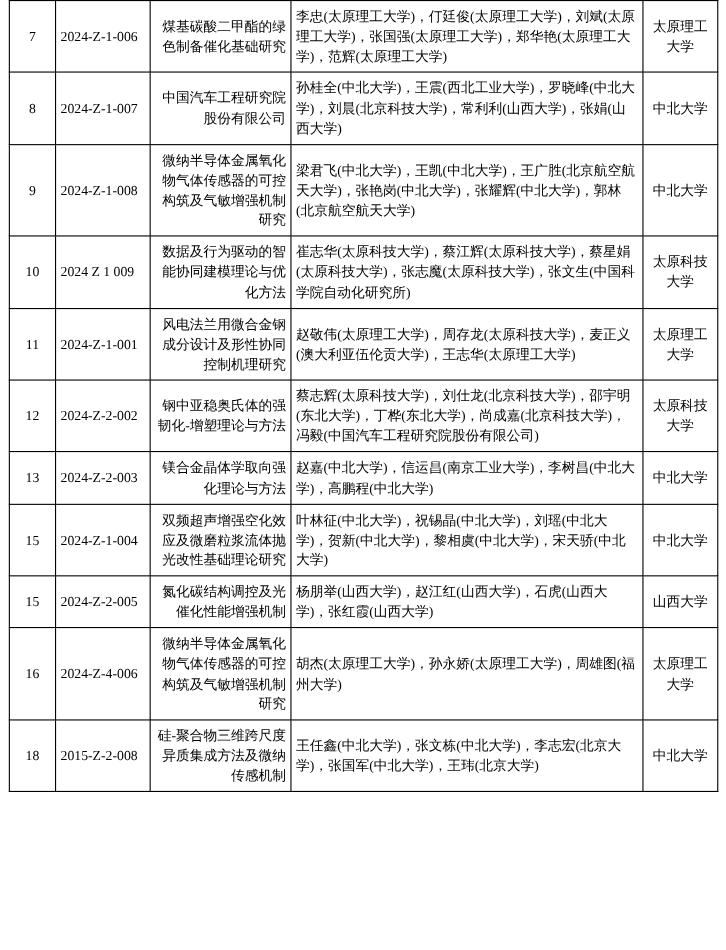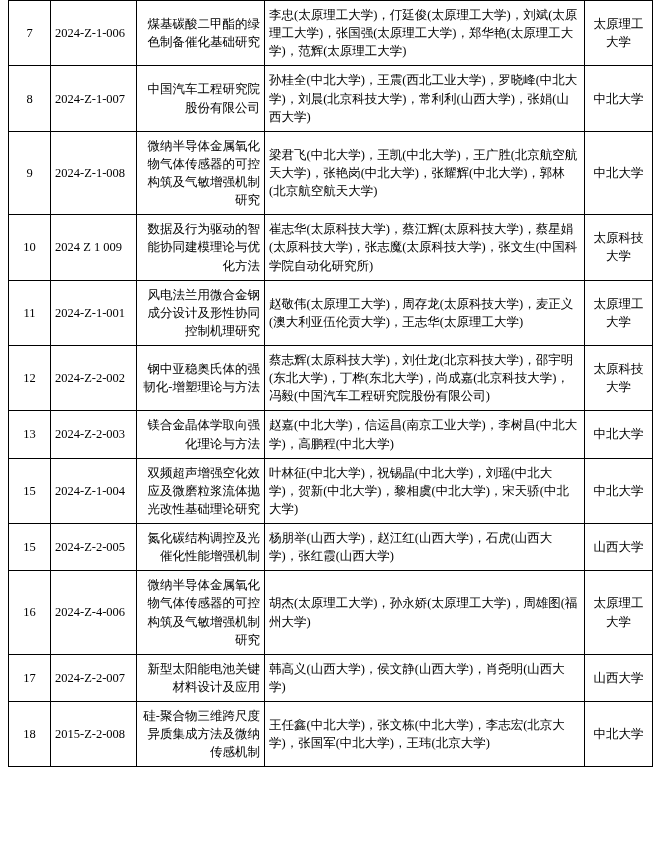--- a/index.html
+++ b/index.html
@@ -223,37 +223,20 @@
           </td>
           <td class="col-people">
             <span class="cell-text">胡杰(太原理工大学)，孙永娇(太原理工大学)，周雄图(福州大学)</span>
           </td>
           <td class="col-org">
             <span class="cell-text">太原理工大学</span>
           </td>
         </tr>
         <tr>
           <td class="col-no">
-            <span class="cell-text">17</span>
-          </td>
-          <td class="col-code">
-            <span class="cell-text">2024-Z-2-007</span>
-          </td>
-          <td class="col-title">
-            <span class="cell-text">新型太阳能电池关键材料设计及应用</span>
-          </td>
-          <td class="col-people">
-            <span class="cell-text">韩高义(山西大学)，侯文静(山西大学)，肖尧明(山西大学)</span>
-          </td>
-          <td class="col-org">
-            <span class="cell-text">山西大学</span>
-          </td>
-        </tr>
-        <tr>
-          <td class="col-no">
             <span class="cell-text">18</span>
           </td>
           <td class="col-code">
             <span class="cell-text">2015-Z-2-008</span>
           </td>
           <td class="col-title">
             <span class="cell-text">硅-聚合物三维跨尺度异质集成方法及微纳传感机制</span>
           </td>
           <td class="col-people">
             <span class="cell-text">王任鑫(中北大学)，张文栋(中北大学)，李志宏(北京大学)，张国军(中北大学)，王玮(北京大学)</span>

